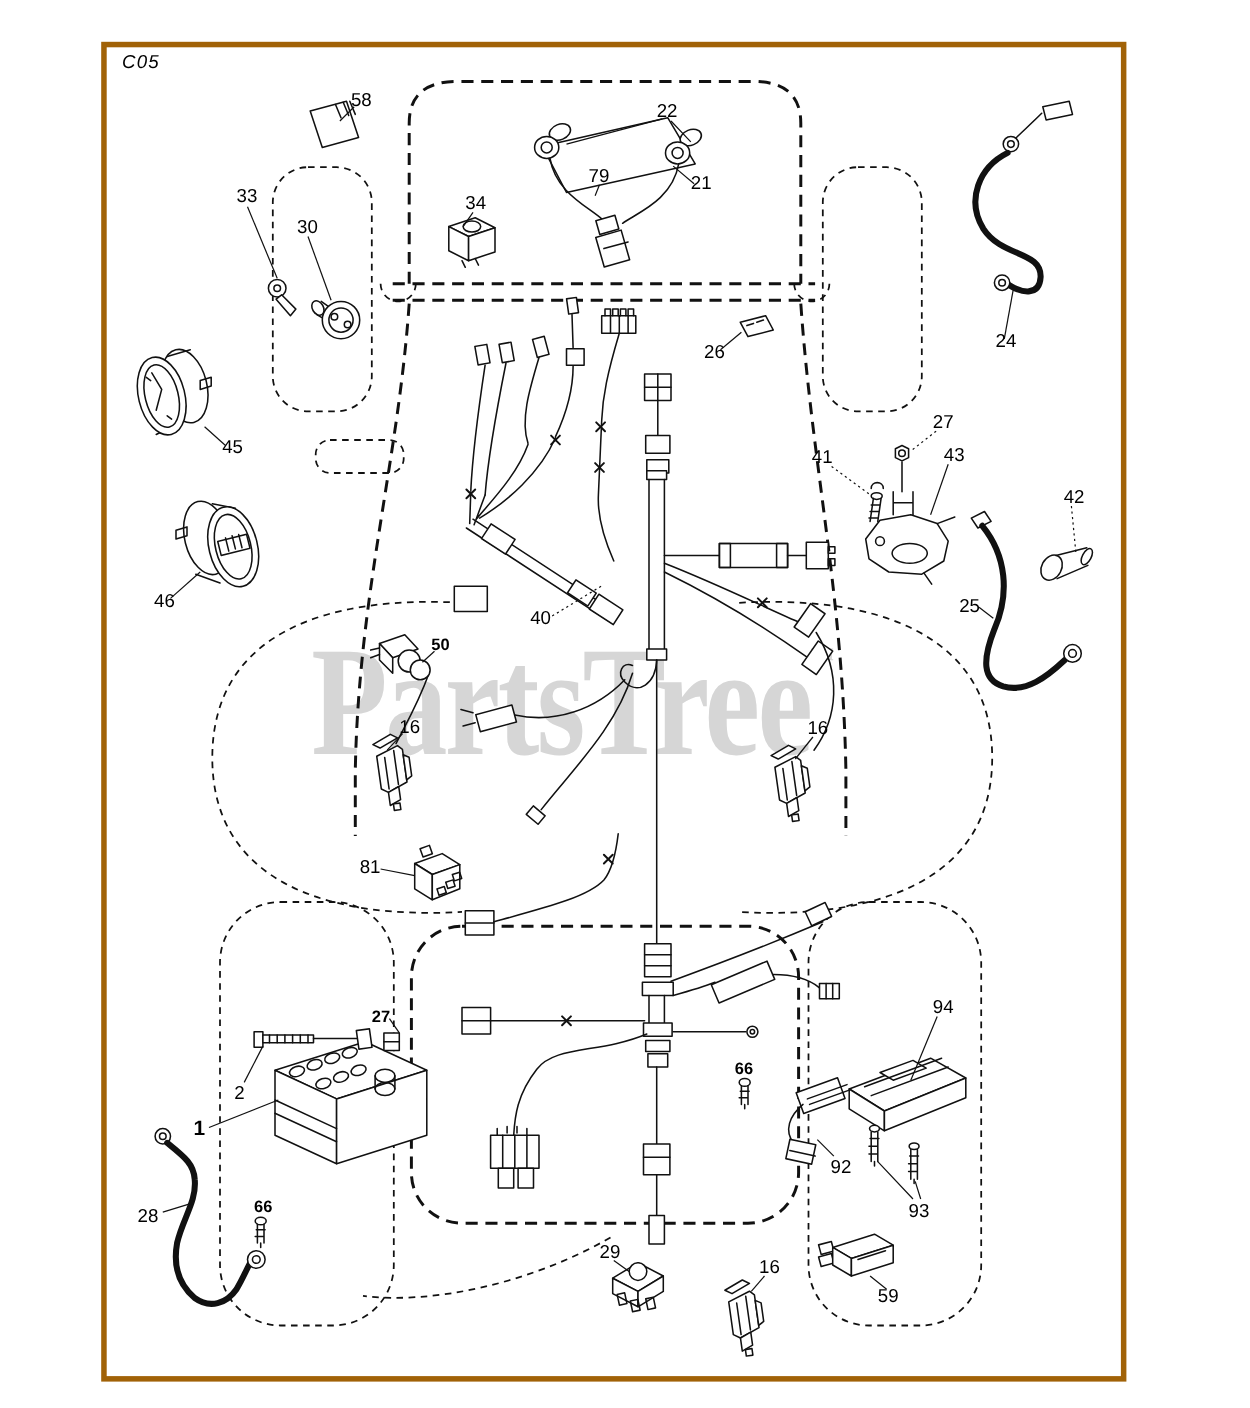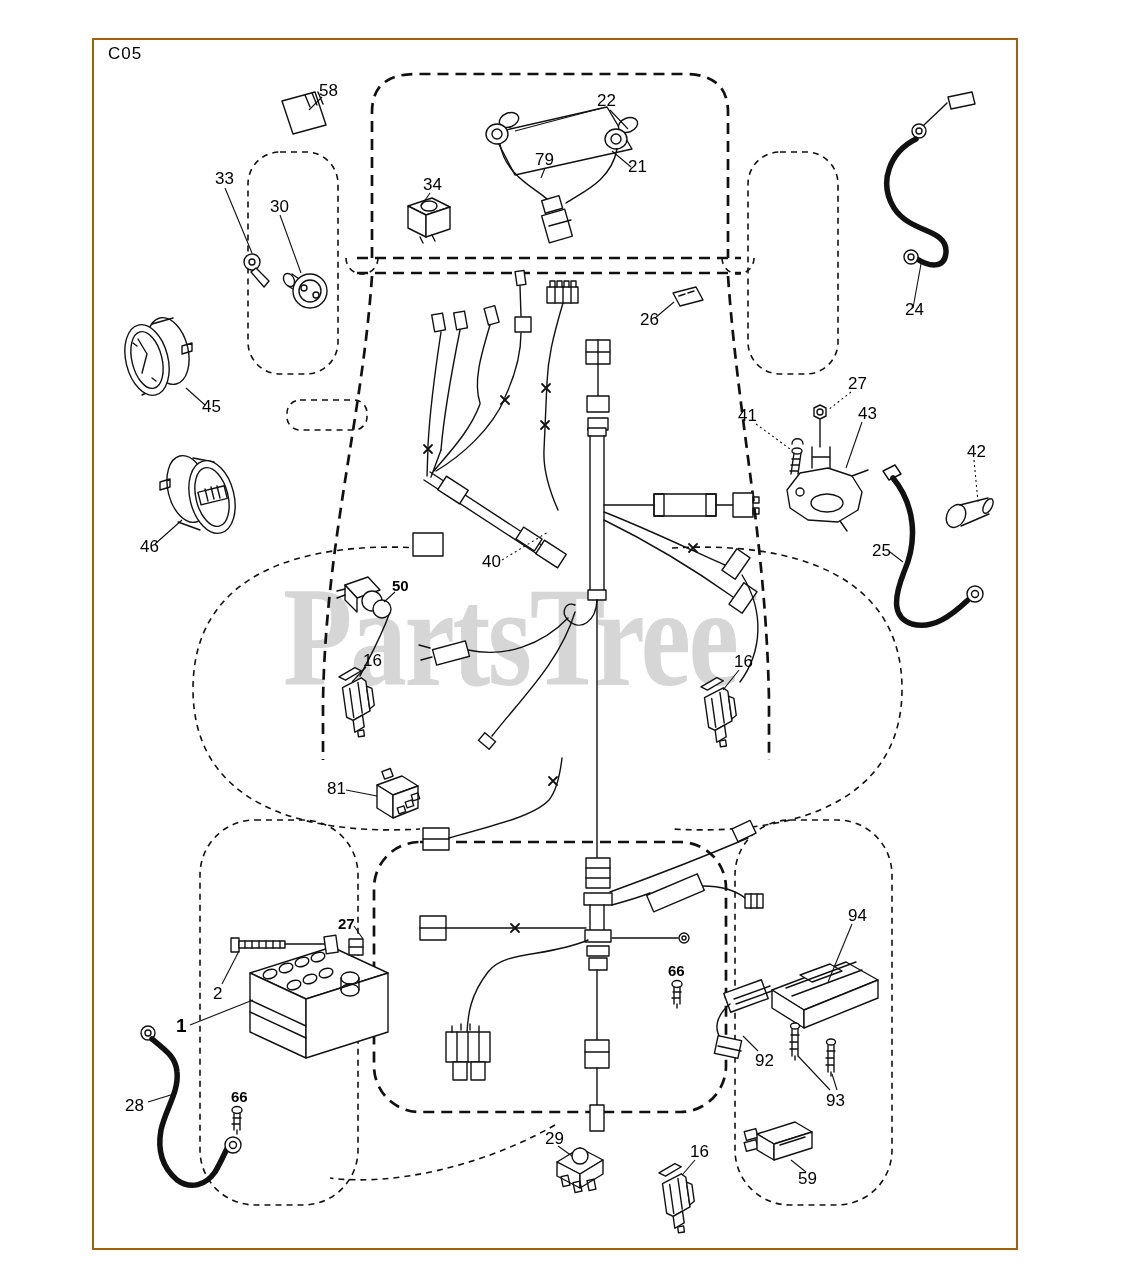--- a/index.html
+++ b/index.html
@@ -1,18 +1,18 @@
 <!DOCTYPE html>
 <html><head>
 <meta charset="utf-8">
 <style>
   html,body{margin:0;padding:0;background:#fff;}
   .page{position:relative;width:1136px;height:1280px;background:#fff;overflow:hidden;
         font-family:"Liberation Sans",sans-serif;}
-  .frame{position:absolute;left:92px;top:38px;width:922px;height:1208px;border:2px solid #a16207;}
+  .frame{position:absolute;left:92px;top:38px;width:922px;height:1208px;border:5px solid #a16207;font-style:italic;}
   .page-code{position:absolute;left:14px;top:4px;font-size:17px;color:#000;letter-spacing:1px;}
   .watermark{position:absolute;left:283px;top:566px;z-index:0;color:#d6d6d6;
              font-family:"Liberation Serif",serif;font-weight:bold;font-size:142px;line-height:1;
              white-space:nowrap;transform:scaleX(.80);transform-origin:left top;letter-spacing:-3px;}
   .watermark sup{font-size:27px;letter-spacing:0;vertical-align:78px;}
   svg.art{position:absolute;left:0;top:0;z-index:1;}
   text.co{font-family:"Liberation Sans",sans-serif;font-size:17px;fill:#000;}
   text.co.b{font-weight:bold;font-size:15px;}
   text.co.b1{font-weight:bold;font-size:19px;}
 </style>

